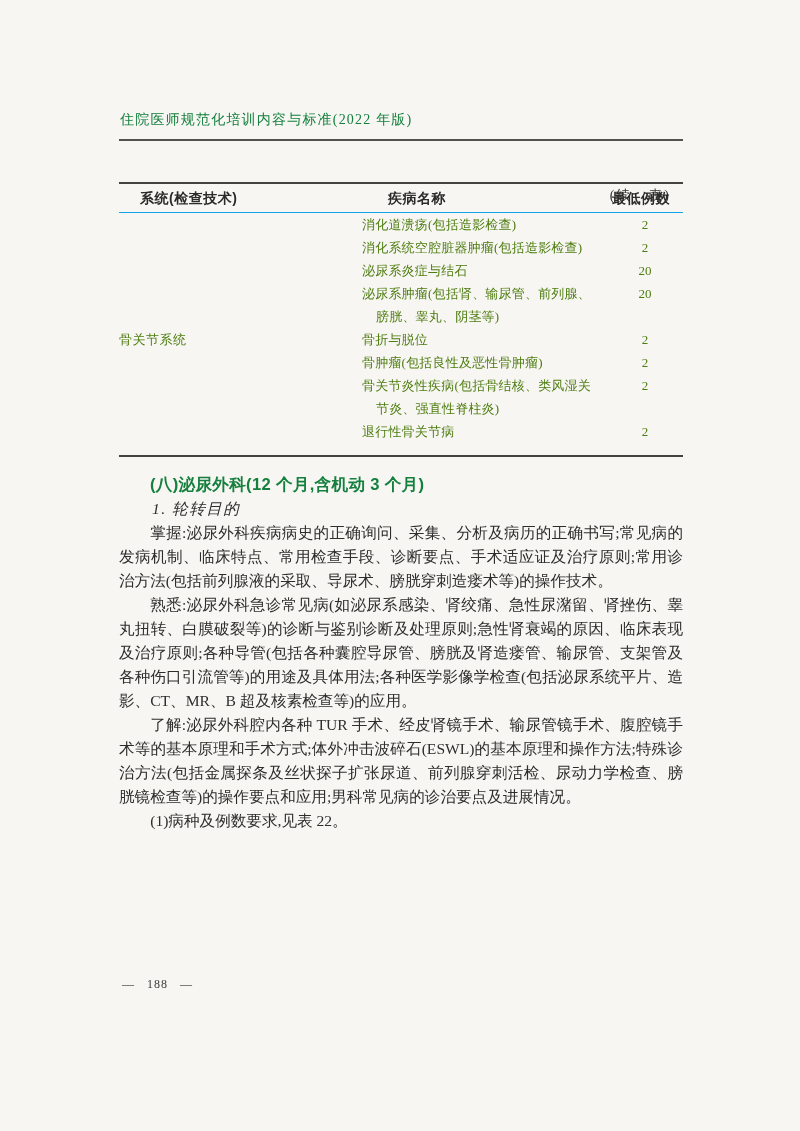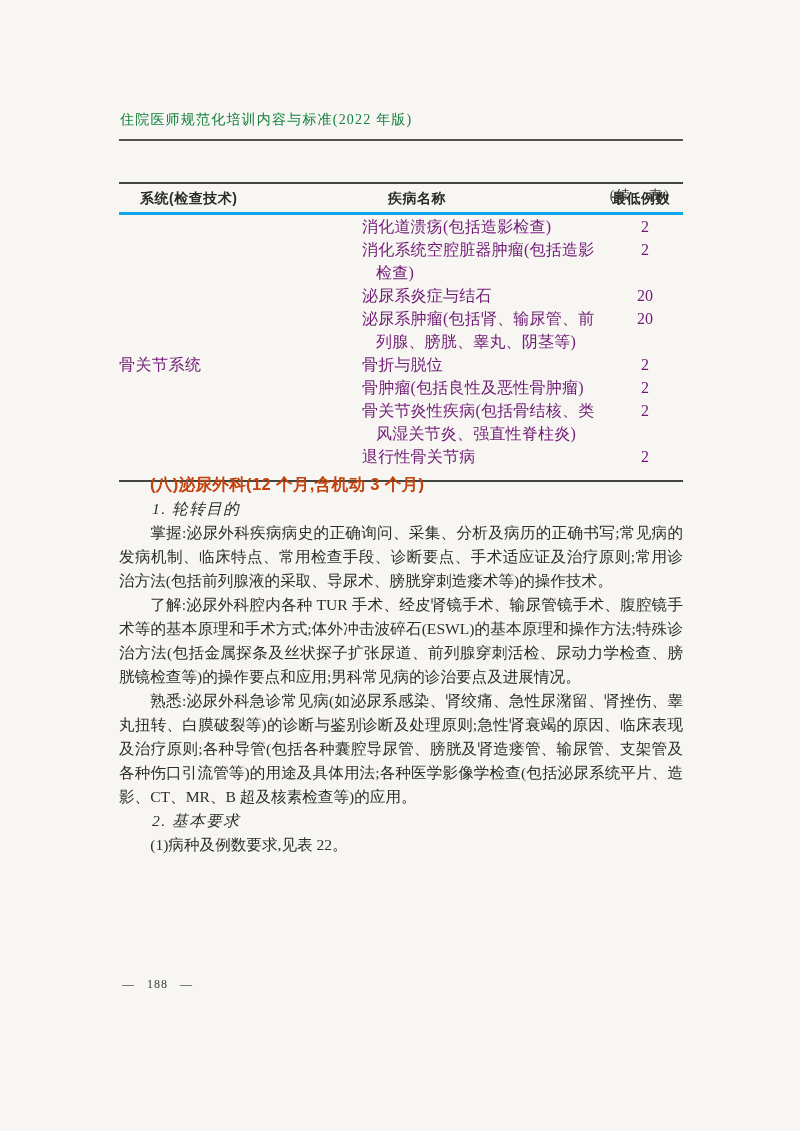--- a/index.html
+++ b/index.html
@@ -19,44 +19,44 @@
   }
   .continued {
     position:absolute; left:119px; top:156px; width:552px;
     text-align:right; font-size:14px; letter-spacing:2px; color:#333;margin-top:31px;
   }
   .ctable {
     position:absolute; left:119px; top:182px; width:564px;
     border-top:2px solid #44443f;
   }
   .thead {
-    position:relative; height:28px; border-bottom:3px solid #0ea5e9;
+    position:relative; height:28px; border-bottom:1px solid #0ea5e9;
     font-family:"Liberation Sans","DejaVu Sans",sans-serif;
     font-weight:600; font-size:14px; color:#2b2b2a;
   }
   .th1 { position:absolute; left:21px;  top:6px; letter-spacing:0.5px; }
   .th2 { position:absolute; left:269px; top:6px; letter-spacing:0.5px; }
   .th3 { position:absolute; right:13px; top:6px; letter-spacing:0.5px; }
   .tbody {
     padding:0 0 12px 0; border-bottom:2px solid #44443f;
-    font-size:16px; color:#701a75;
+    font-size:13px; color:#4d7c0f;
   }
   .trow { display:grid; grid-template-columns:243px 245px 76px; line-height:23px; }
   .c-sys { letter-spacing:0.5px; }
   .c-dis { padding-left:14px; text-indent:-14px; padding-right:4px; letter-spacing:0.2px; }
   .c-cnt { text-align:center; font-family:"Liberation Serif","DejaVu Serif",serif; }
   .bodytext {
     position:absolute; left:119px; top:473px; width:564px;
     font-size:15.6px; line-height:24px; text-align:justify;
     color:#2d2d2c;
   }
   .sec-heading {
     font-family:"Liberation Sans","DejaVu Sans",sans-serif;
     font-weight:700; font-size:16.6px; line-height:24px;
-    padding-left:31px; text-align:left; letter-spacing:0.3px; color:#c2410c;
+    padding-left:31px; text-align:left; letter-spacing:0.3px; color:#15803d;
   }
   .kaiti {
     font-style:italic; padding-left:33px; letter-spacing:1.5px; text-align:left;
   }
   .bodytext p { margin:0; text-indent:2em; }
   .page-number {
     position:absolute; left:122px; top:977px;
     font-size:12px; letter-spacing:1px; word-spacing:8px; color:#3a3a39;
   }
 </style>
@@ -117,21 +117,20 @@
         <span class="c-dis">退行性骨关节病</span>
         <span class="c-cnt">2</span>
       </div>
     </div>
   </div>
 
   <div class="bodytext">
     <div class="sec-heading">(八)泌尿外科(12 个月,含机动 3 个月)</div>
     <div class="kaiti">1. 轮转目的</div>
     <p>掌握:泌尿外科疾病病史的正确询问、采集、分析及病历的正确书写;常见病的发病机制、临床特点、常用检查手段、诊断要点、手术适应证及治疗原则;常用诊治方法(包括前列腺液的采取、导尿术、膀胱穿刺造瘘术等)的操作技术。</p>
+    <p>熟悉:泌尿外科急诊常见病(如泌尿系感染、肾绞痛、急性尿潴留、肾挫伤、睾丸扭转、白膜破裂等)的诊断与鉴别诊断及处理原则;急性肾衰竭的原因、临床表现及治疗原则;各种导管(包括各种囊腔导尿管、膀胱及肾造瘘管、输尿管、支架管及各种伤口引流管等)的用途及具体用法;各种医学影像学检查(包括泌尿系统平片、造影、CT、MR、B 超及核素检查等)的应用。</p>
     <p>了解:泌尿外科腔内各种 TUR 手术、经皮肾镜手术、输尿管镜手术、腹腔镜手术等的基本原理和手术方式;体外冲击波碎石(ESWL)的基本原理和操作方法;特殊诊治方法(包括金属探条及丝状探子扩张尿道、前列腺穿刺活检、尿动力学检查、膀胱镜检查等)的操作要点和应用;男科常见病的诊治要点及进展情况。</p>
-    <p>熟悉:泌尿外科急诊常见病(如泌尿系感染、肾绞痛、急性尿潴留、肾挫伤、睾丸扭转、白膜破裂等)的诊断与鉴别诊断及处理原则;急性肾衰竭的原因、临床表现及治疗原则;各种导管(包括各种囊腔导尿管、膀胱及肾造瘘管、输尿管、支架管及各种伤口引流管等)的用途及具体用法;各种医学影像学检查(包括泌尿系统平片、造影、CT、MR、B 超及核素检查等)的应用。</p>
-    <div class="kaiti">2. 基本要求</div>
     <p>(1)病种及例数要求,见表 22。</p>
   </div>
 
   <div class="page-number">— 188 —</div>
 
 </div>
 
 </body></html>

